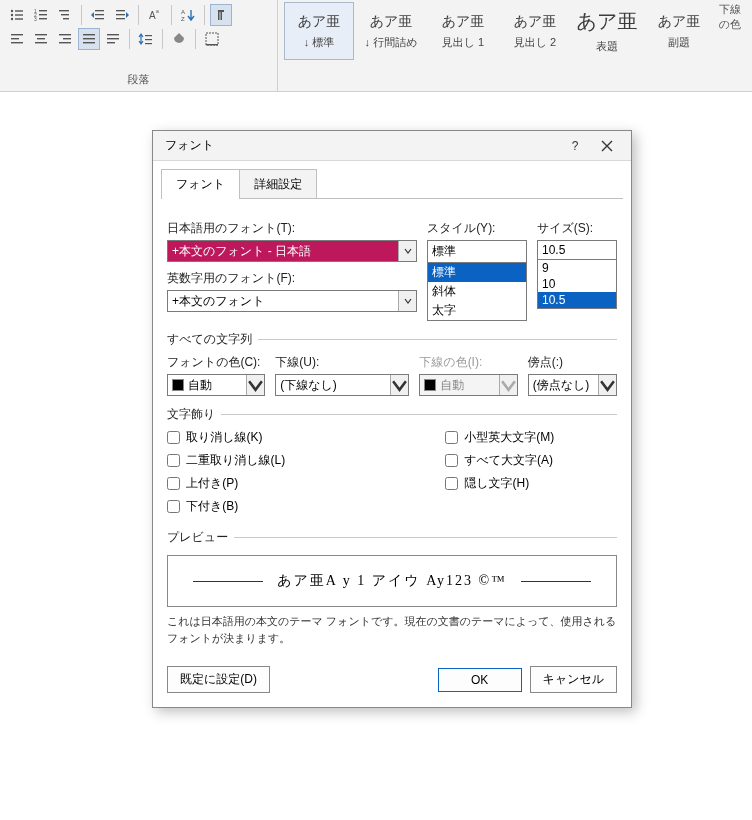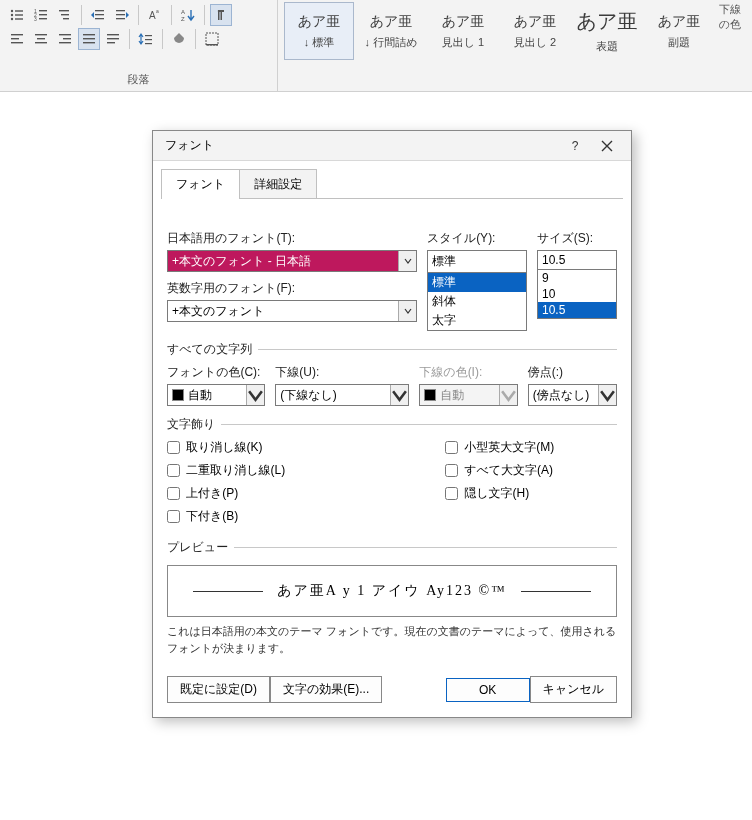--- a/index.html
+++ b/index.html
@@ -24,21 +24,21 @@
 
 
 .dialog { position: absolute; left: 152px; top: 130px; width: 480px; background: #fff; border: 1px solid #888; box-shadow: 4px 4px 12px rgba(0,0,0,0.25); }
 .titlebar { display: flex; align-items: center; height: 30px; padding: 0 8px 0 12px; background: #f3f3f3; border-bottom: 1px solid #d8d8d8; }
 .titlebar .ttl { flex: 1; font-size: 12px; }
 .titlebar .tbtn { width: 32px; height: 24px; display: flex; align-items: center; justify-content: center; color: #333; }
 .tabs { display: flex; padding: 8px 8px 0 8px; background: #fff; }
 .tab { padding: 6px 14px; border: 1px solid #c0c0c0; border-bottom: none; background: #f3f3f3; font-size: 12px; margin-right: -1px; }
 .tab.active { background: #fff; position: relative; z-index: 2; }
 .tabstrip-line { border-bottom: 1px solid #c0c0c0; margin: 0 8px; position: relative; top: -1px; }
-.dlg-body { padding: 30px 14px 10px 14px; }
+.dlg-body { padding: 20px 14px 10px 14px; }
 
 .row { display: flex; gap: 10px; margin-bottom: 6px; }
 .col { display: flex; flex-direction: column; }
 .lbl { font-size: 12px; margin-bottom: 3px; color: #222; }
 .combo { display: flex; border: 1px solid #7a7a7a; height: 22px; }
 .combo input { flex: 1; border: none; padding: 0 4px; font-size: 12px; outline: none; background: #fff; }
 .combo input.hl { background: #be185d; color: #fff; }
 .combo .arrow { width: 18px; border-left: 1px solid #aaa; display: flex; align-items: center; justify-content: center; background: #f0f0f0; }
 .combo .arrow svg { width: 8px; height: 8px; }
 .listbox { border: 1px solid #7a7a7a; font-size: 12px; }
@@ -58,21 +58,21 @@
 .checks { display: flex; gap: 40px; margin-top: 6px; }
 .check-col { display: flex; flex-direction: column; gap: 6px; }
 .chk { display: flex; align-items: center; gap: 6px; font-size: 12px; }
 .chk input { width: 13px; height: 13px; }
 
 .preview-box { border: 1px solid #888; height: 52px; display: flex; align-items: center; justify-content: center; gap: 14px; margin-top: 9px; }
 .preview-box .pline { height: 1px; background: #333; width: 70px; }
 .preview-box .ptxt { font-family: "MS Mincho", serif; font-size: 14px; letter-spacing: 2px; }
 .note { font-size: 11px; color: #333; margin-top: 6px; line-height: 1.5; }
 
-.dlg-buttons { display: flex; padding: 10px 14px 14px 14px; align-items: center; }
+.dlg-buttons { display: flex; gap: 8px; padding: 10px 14px 14px 14px; align-items: center; }
 .dlg-buttons .spacer { flex: 1; }
 .btn { border: 1px solid #888; background: #fdfdfd; padding: 4px 12px; font-size: 12px; min-width: 70px; text-align: center; }
 .btn.primary { border: 1px solid #0a63c2; }
 
 .disabled-lbl { color: #9a9a9a; }
 </style>
 </head>
 <body>
 
 <div class="ribbon">
@@ -404,18 +404,17 @@
     <div class="preview-box">
       <div class="pline"></div>
       <div class="ptxt">あア亜A y 1 アイウ Ay123 ©™</div>
       <div class="pline"></div>
     </div>
     <div class="note">これは日本語用の本文のテーマ フォントです。現在の文書のテーマによって、使用されるフォントが決まります。</div>
   </div>
 
   <div class="dlg-buttons">
     <div class="btn">既定に設定(D)</div>
-    <div class="btn">文字の効果(E)...</div>
     <div class="spacer"></div>
     <div class="btn primary" style="min-width:84px;">OK</div>
     <div class="btn">キャンセル</div>
   </div>
 </div>
 
 </body></html>

